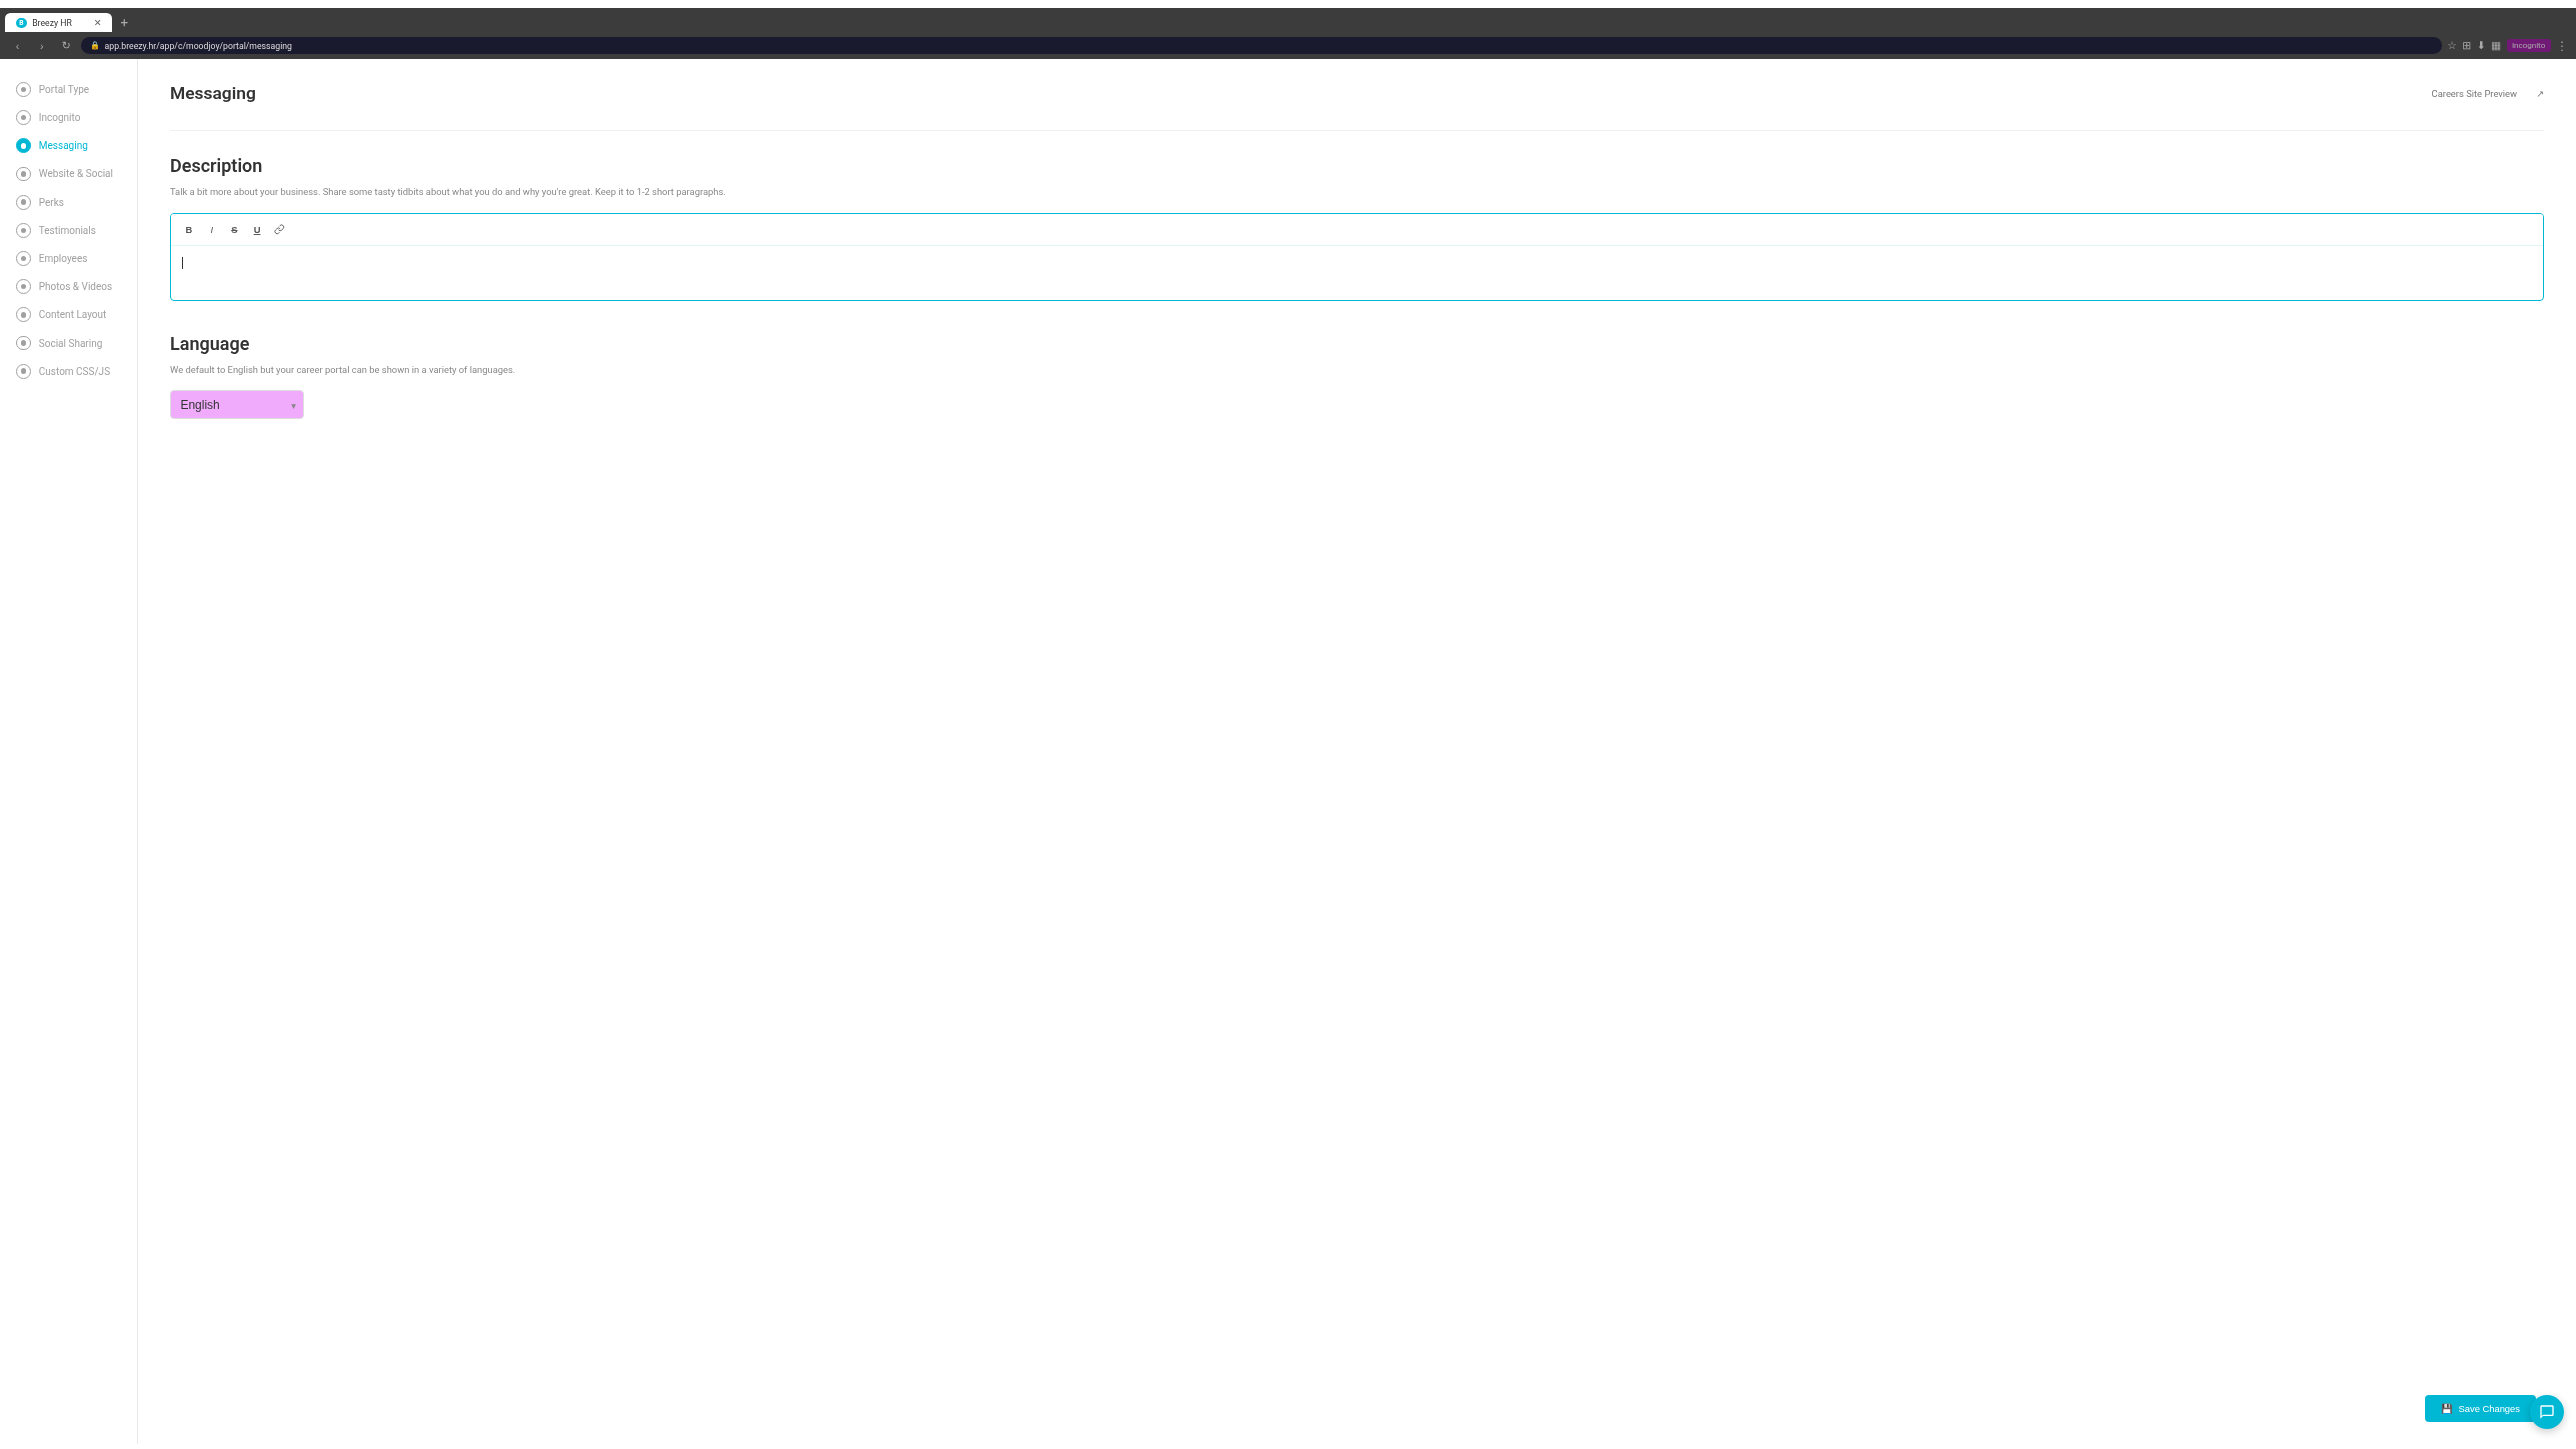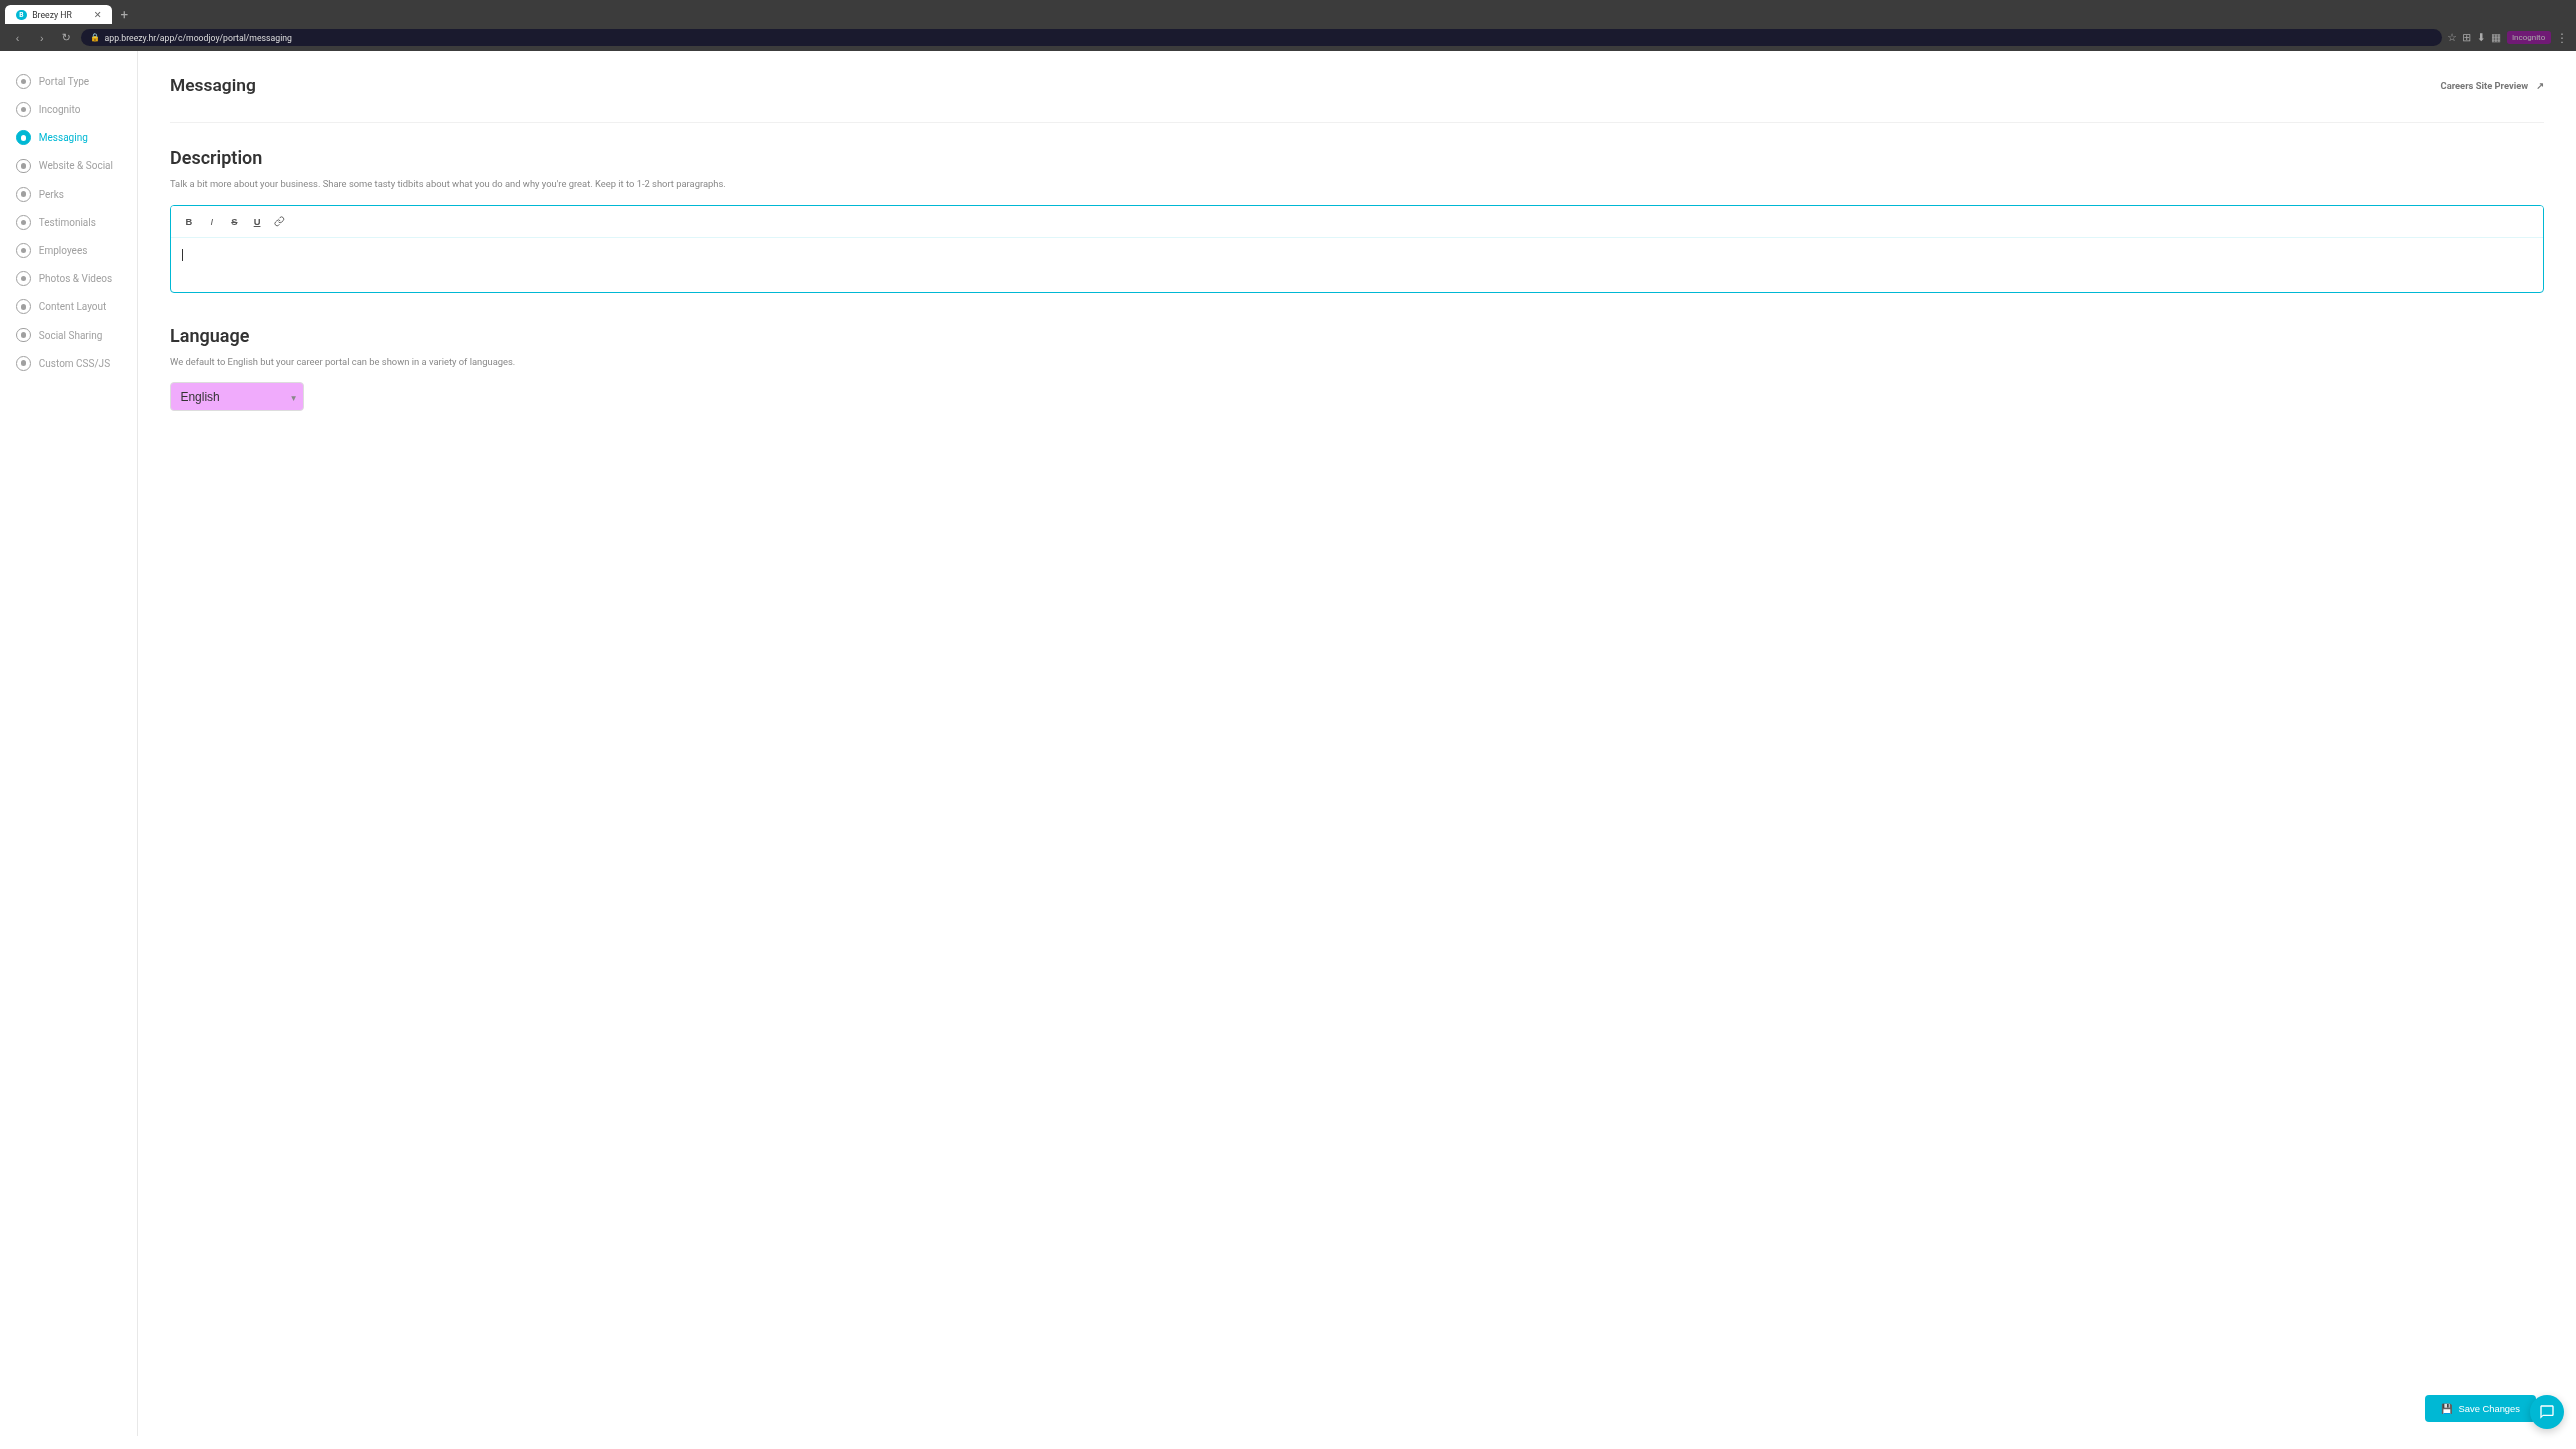--- a/index.html
+++ b/index.html
@@ -28,20 +28,21 @@
       justify-content: center;
       font-size: 10.7px;
     }
 
     .tab-bar {
       display: flex;
       align-items: flex-end;
       background: #3c3c3c;
       padding: 4px 5.4px 0;
       gap: 2.7px;
+      margin-top: 8px;
     }
 
     .tab {
       background: #fff;
       border-radius: 5.4px 5.4px 0 0;
       padding: 4px 10.7px;
       display: flex;
       align-items: center;
       gap: 5.4px;
       min-width: 107px;
@@ -183,26 +184,25 @@
 
     .page-title {
       font-size: 17.4px;
       font-weight: 600;
       color: #333;
     }
 
     .preview-link {
       display: flex;
       align-items: center;
-      gap: 8px;
+      gap: 19px;
       color: #777;
       font-size: 9.4px;
       text-decoration: none;
       cursor: pointer;
-      font-weight: bold;
     }
 
     .external-icon {
       font-size: 9.4px;
     }
 
     
     .section {
       margin-bottom: 32px;
     }

